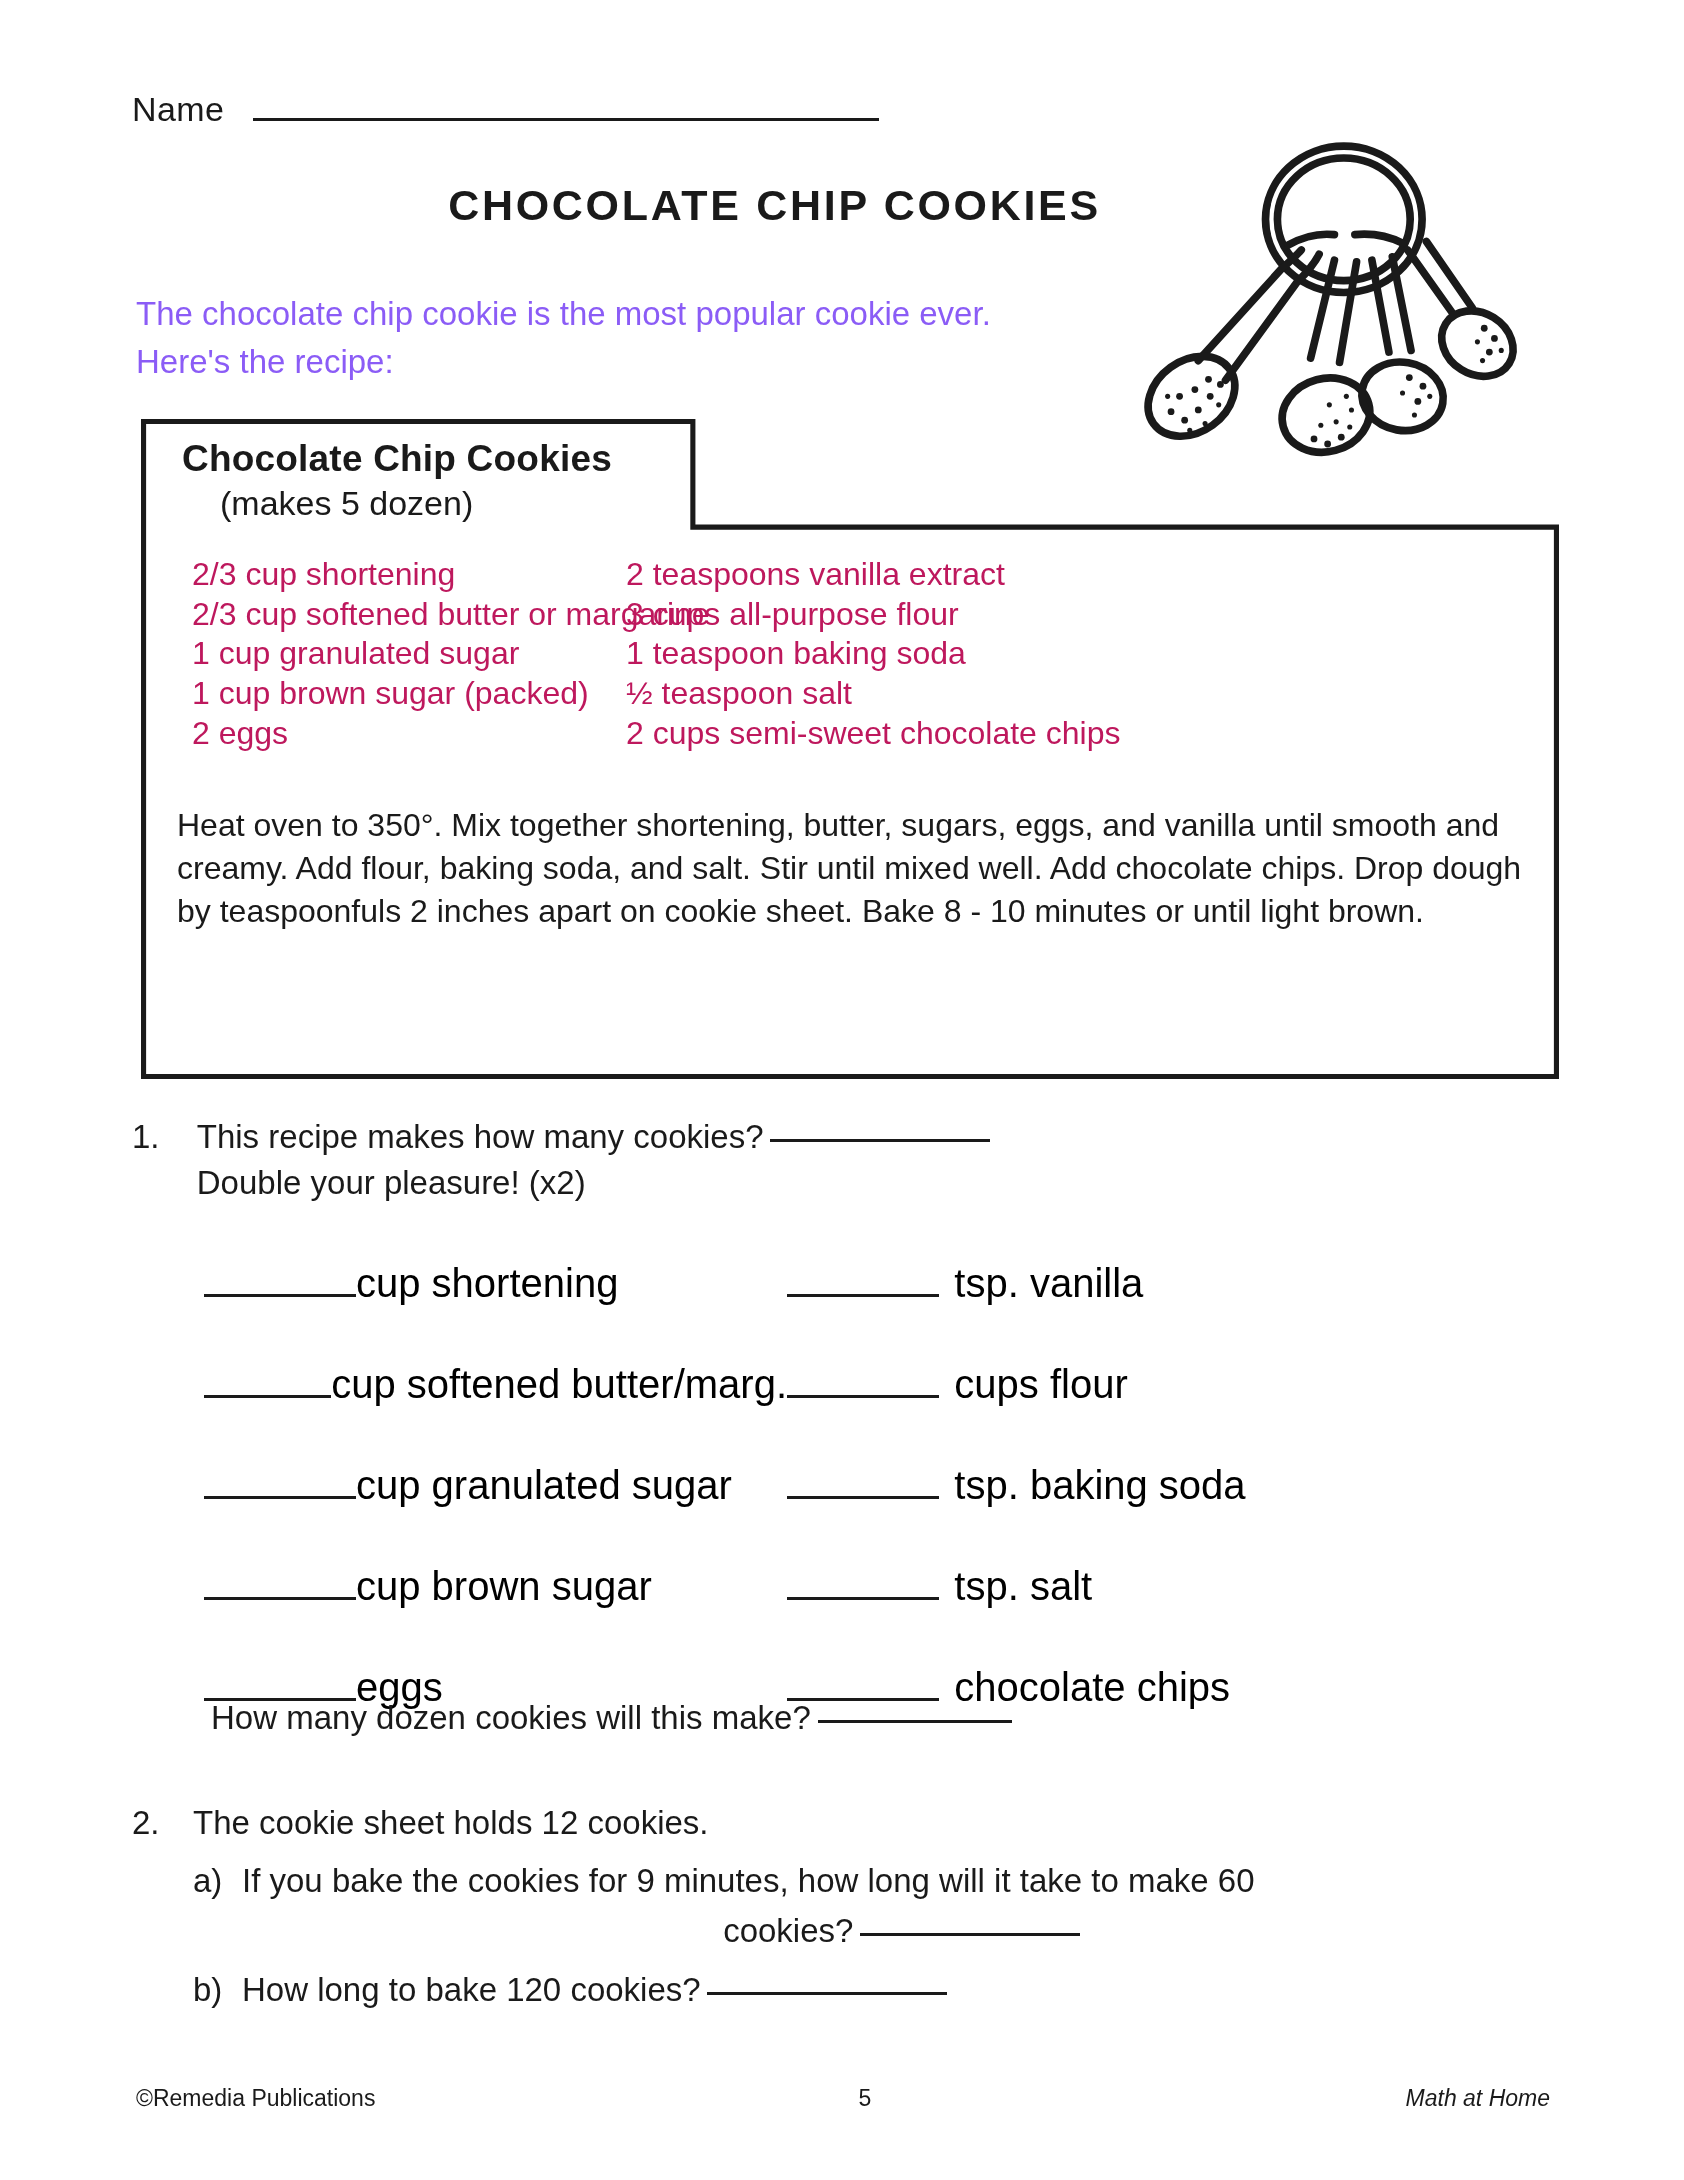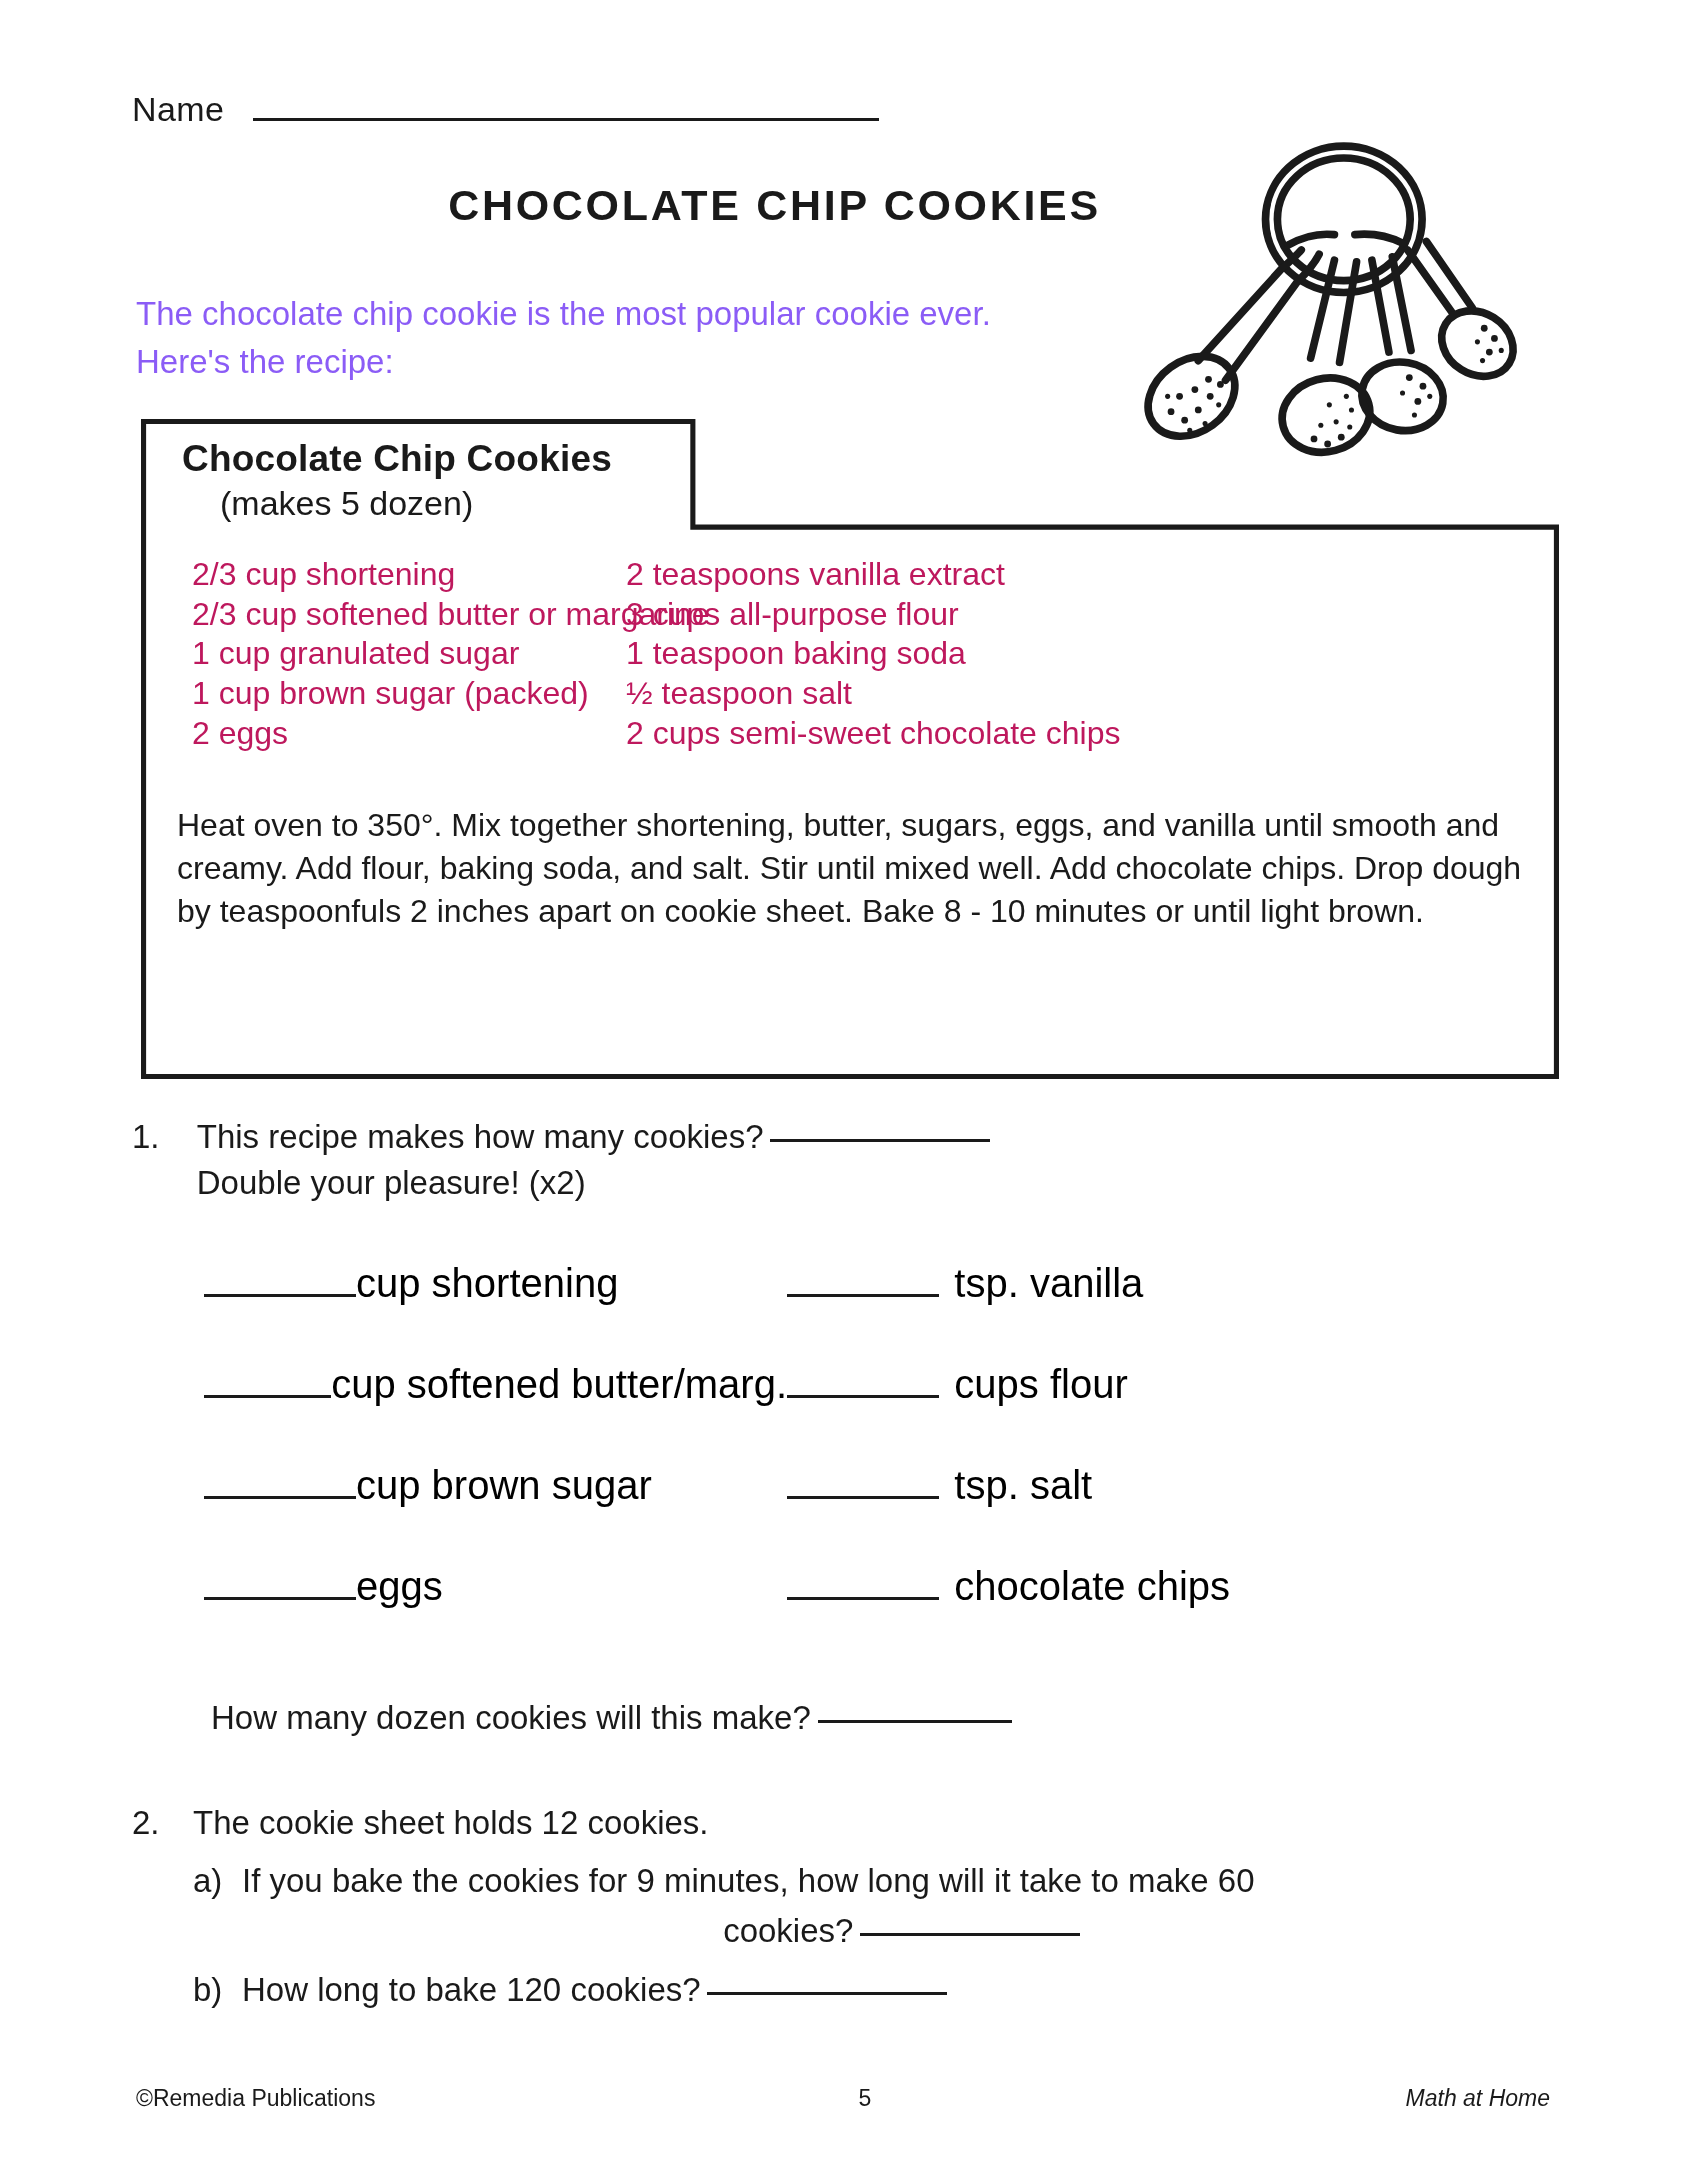--- a/index.html
+++ b/index.html
@@ -363,20 +363,30 @@
       <span class="dbl-cell left">
         <span class="dbl-line"></span>
         <span class="dbl-text">cup softened butter/marg.</span>
       </span>
       <span class="dbl-cell right">
         <span class="dbl-line"></span>
         <span class="dbl-text">cups flour</span>
       </span>
     </div>
 
+    <div class="dbl-row">
+      <span class="dbl-cell left">
+        <span class="dbl-line"></span>
+        <span class="dbl-text">cup granulated sugar</span>
+      </span>
+      <span class="dbl-cell right">
+        <span class="dbl-line"></span>
+        <span class="dbl-text">tsp. baking soda</span>
+      </span>
+    </div>
 
     <div class="dbl-row">
       <span class="dbl-cell left">
         <span class="dbl-line"></span>
         <span class="dbl-text">cup brown sugar</span>
       </span>
       <span class="dbl-cell right">
         <span class="dbl-line"></span>
         <span class="dbl-text">tsp. salt</span>
       </span>

